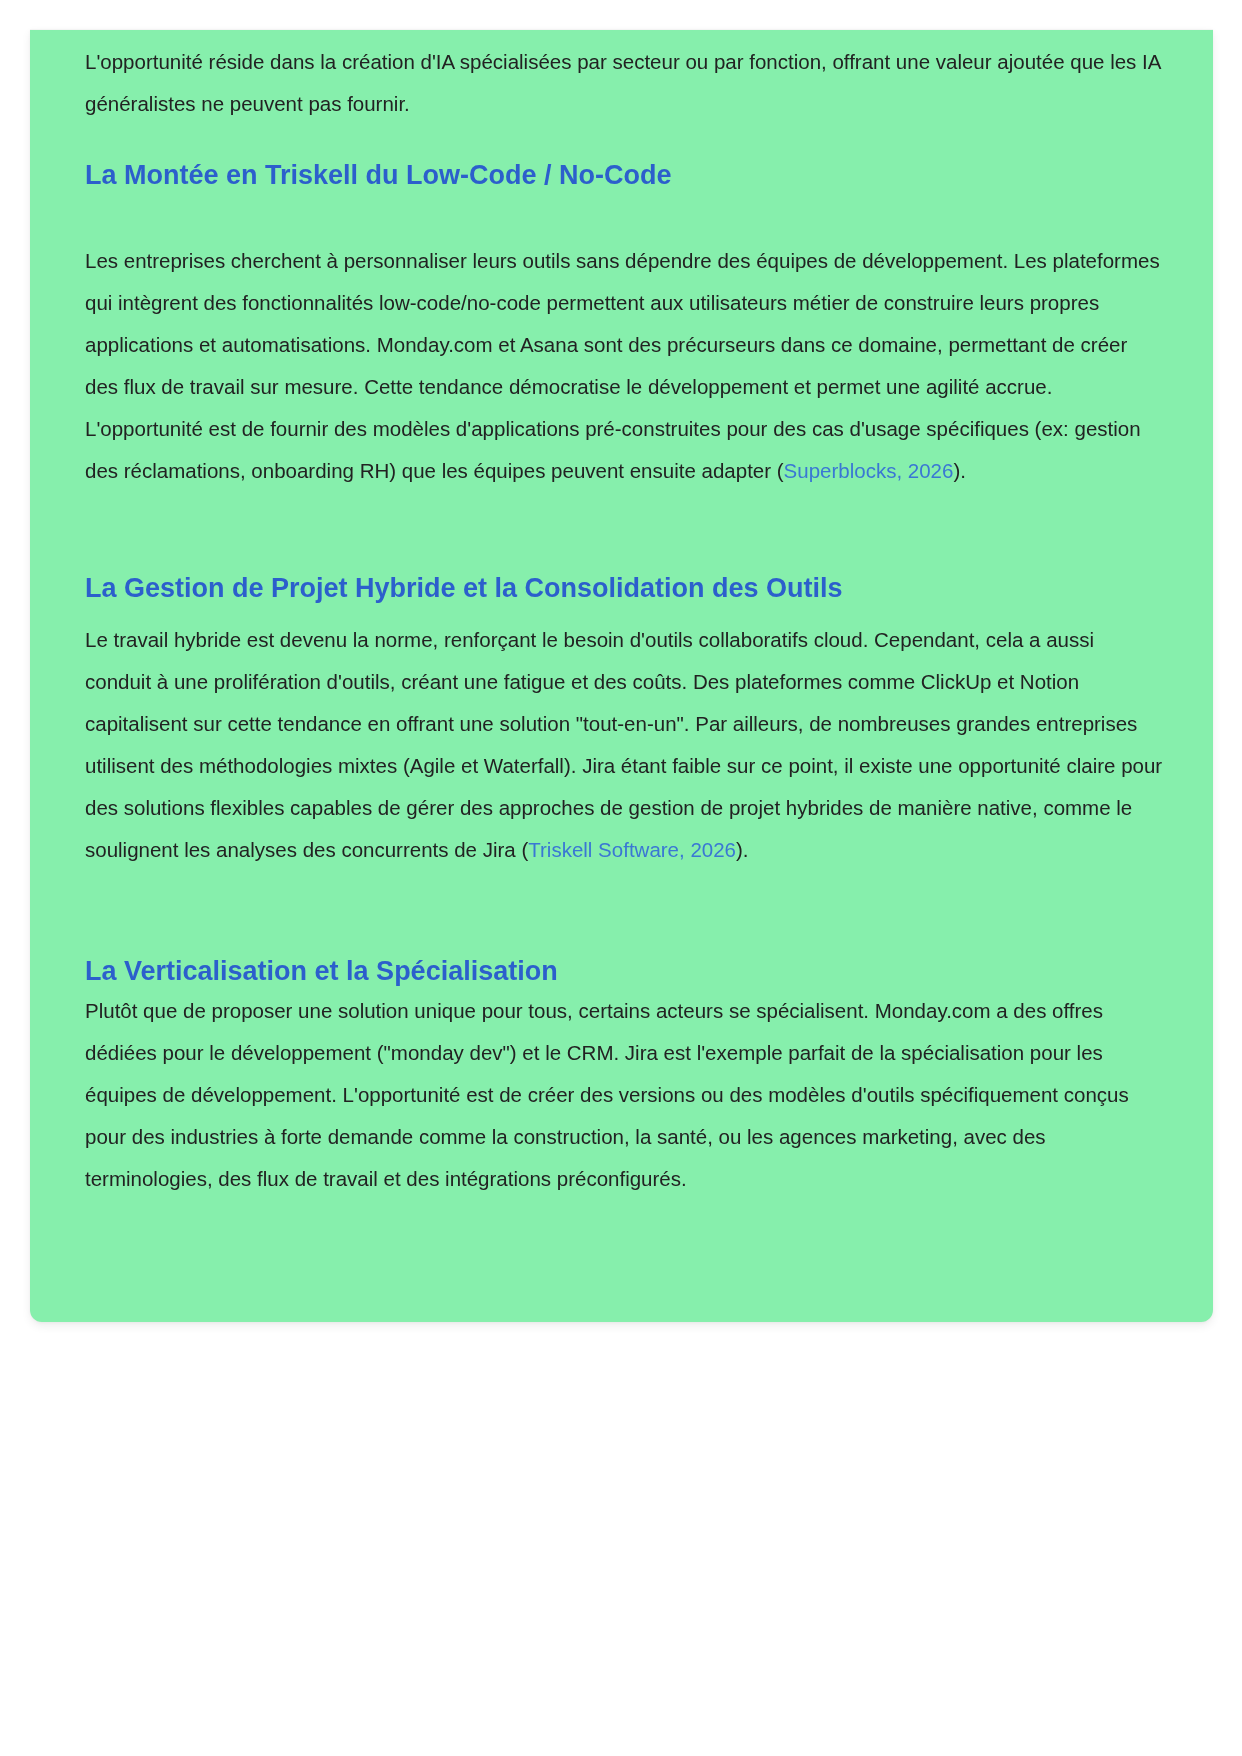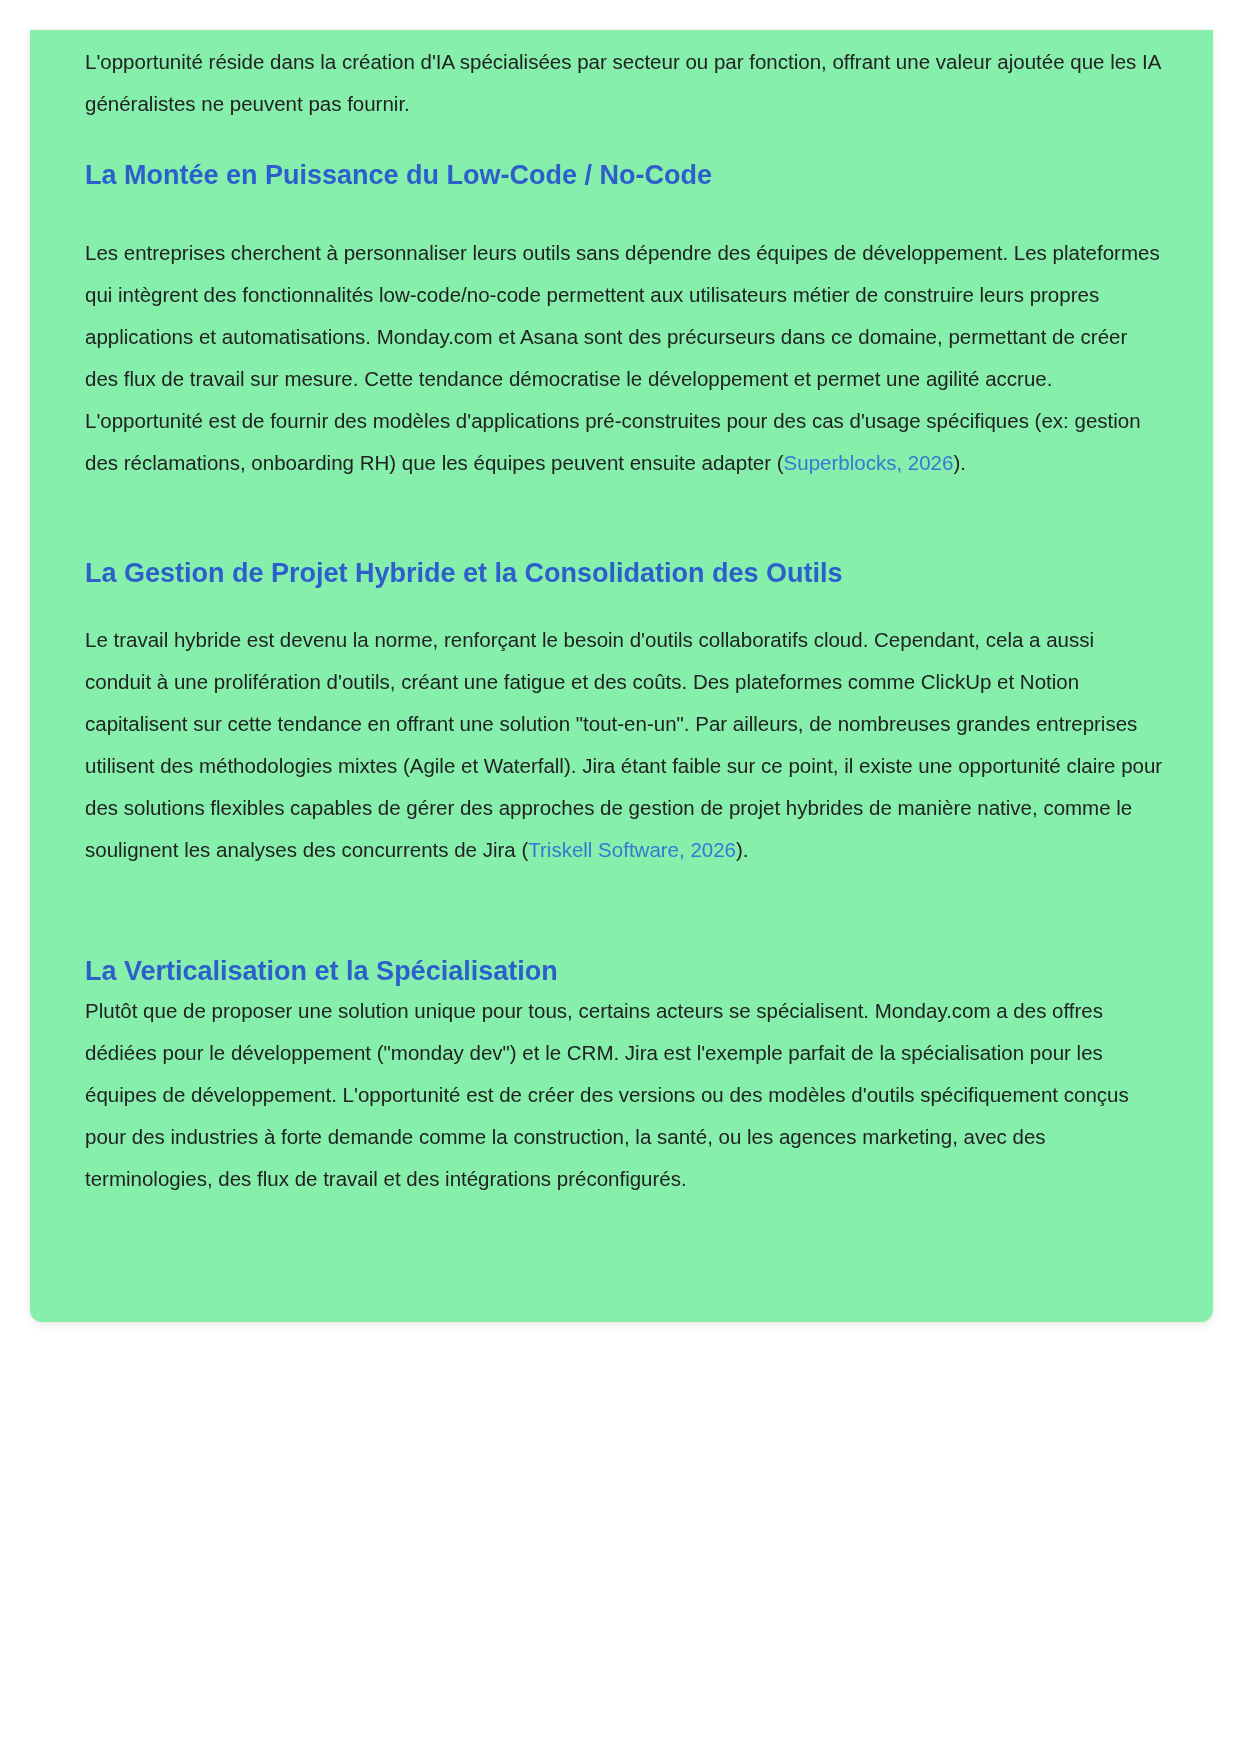--- a/index.html
+++ b/index.html
@@ -44,35 +44,35 @@
       line-height: 34px;
       font-weight: bold;
       color: #2c5fcc;
     }
     a.cite {
       color: #3a77d4;
       text-decoration: none;
     }
     #p-intro { position: absolute; top: 11px; }
     #h-lowcode { position: absolute; top: 128px; }
-    #p-lowcode { position: absolute; top: 202px; }
-    #h-hybrid { position: absolute; top: 526px; }
+    #p-lowcode { position: absolute; top: 210px; }
+    #h-hybrid { position: absolute; top: 541px; }
     #p-hybrid { position: absolute; top: 589px; }
     #h-vertical { position: absolute; top: 924px; text-align: center; }
     #p-vertical { position: absolute; top: 960px; }
   </style>
 </head>
 <body>
 
 <div class="card">
   <div class="content">
 
     <p class="body" id="p-intro">L'opportunité réside dans la création d'IA spécialisées par secteur ou par fonction, offrant une valeur ajoutée que les IA généralistes ne peuvent pas fournir.</p>
 
-    <h2 class="section-title" id="h-lowcode">La Montée en Puissance du Low-Code / No-Code</h2>
+    <h2 class="section-title" id="h-lowcode">La Montée en Triskell du Low-Code / No-Code</h2>
 
     <p class="body" id="p-lowcode"><span>Les entreprises cherchent à personnaliser leurs outils sans dépendre des équipes de développement. Les plateformes qui intègrent des fonctionnalités low-code/no-code permettent aux utilisateurs métier de construire leurs propres applications et automatisations. Monday.com et Asana sont des précurseurs dans ce domaine, permettant de créer des flux de travail sur mesure. Cette tendance démocratise le développement et permet une agilité accrue. L'opportunité est de fournir des modèles d'applications pré-construites pour des cas d'usage spécifiques (ex: gestion des réclamations, onboarding RH) que les équipes peuvent ensuite adapter (</span><a class="cite">Superblocks, 2026</a><span>).</span></p>
 
     <h2 class="section-title" id="h-hybrid">La Gestion de Projet Hybride et la Consolidation des Outils</h2>
 
     <p class="body" id="p-hybrid"><span>Le travail hybride est devenu la norme, renforçant le besoin d'outils collaboratifs cloud. Cependant, cela a aussi conduit à une prolifération d'outils, créant une fatigue et des coûts. Des plateformes comme ClickUp et Notion capitalisent sur cette tendance en offrant une solution "tout-en-un". Par ailleurs, de nombreuses grandes entreprises utilisent des méthodologies mixtes (Agile et Waterfall). Jira étant faible sur ce point, il existe une opportunité claire pour des solutions flexibles capables de gérer des approches de gestion de projet hybrides de manière native, comme le soulignent les analyses des concurrents de Jira (</span><a class="cite">Triskell Software, 2026</a><span>).</span></p>
 
     <h2 class="section-title" id="h-vertical">La Verticalisation et la Spécialisation</h2>
 
     <p class="body" id="p-vertical">Plutôt que de proposer une solution unique pour tous, certains acteurs se spécialisent. Monday.com a des offres dédiées pour le développement ("monday dev") et le CRM. Jira est l'exemple parfait de la spécialisation pour les équipes de développement. L'opportunité est de créer des versions ou des modèles d'outils spécifiquement conçus pour des industries à forte demande comme la construction, la santé, ou les agences marketing, avec des terminologies, des flux de travail et des intégrations préconfigurés.</p>

